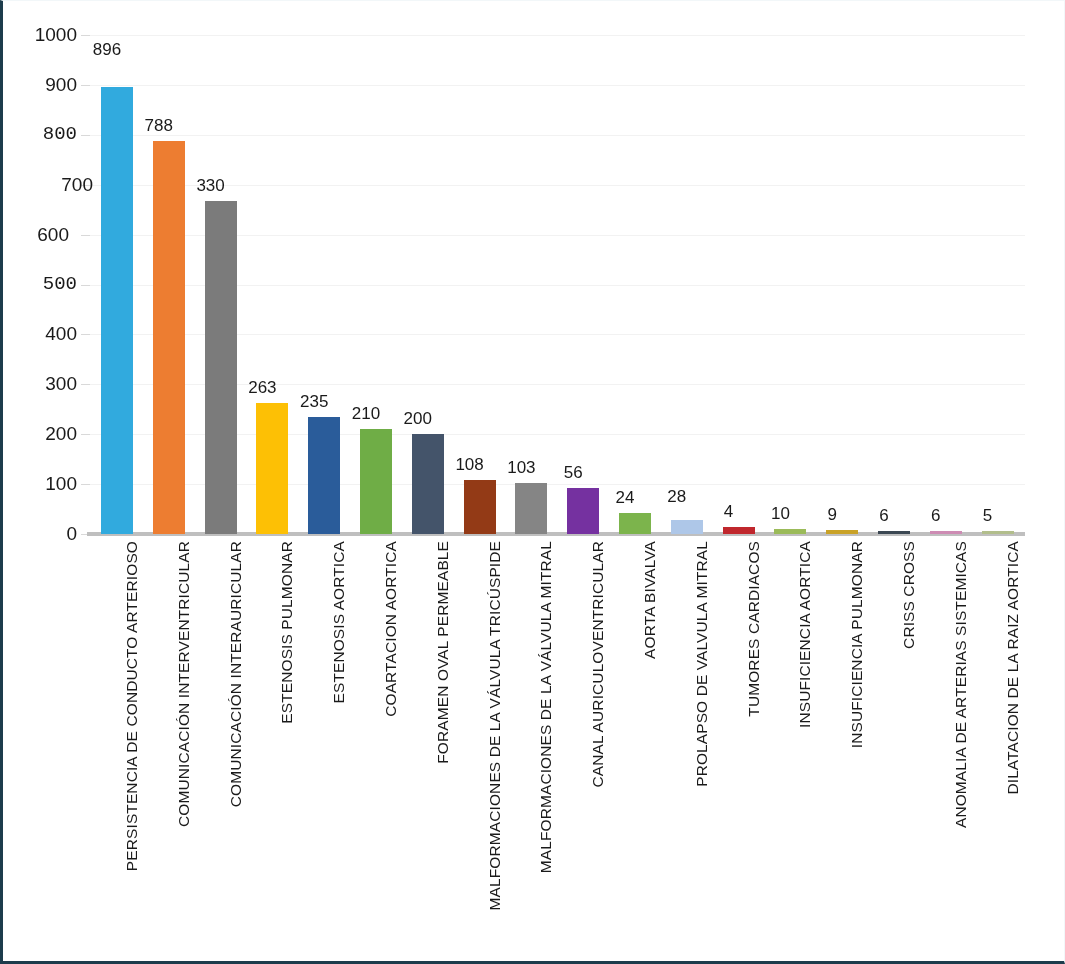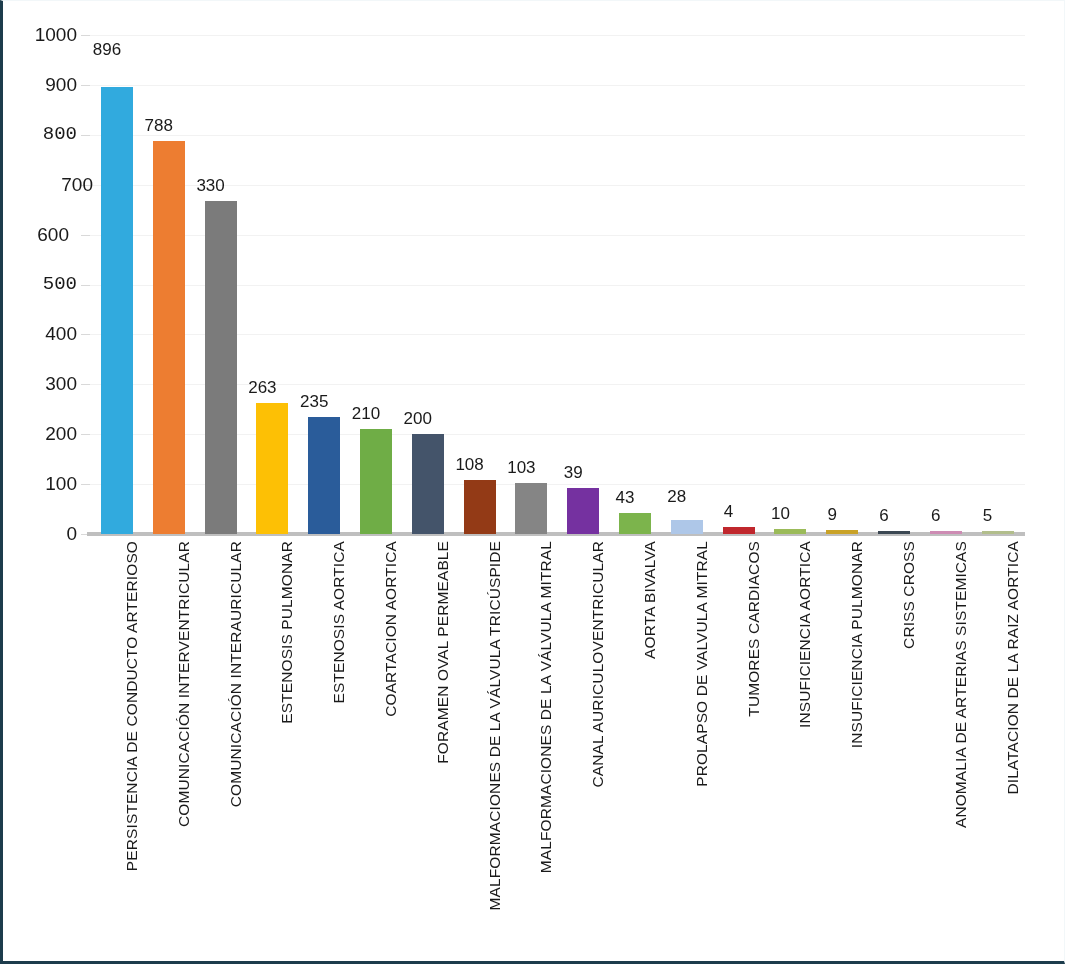--- a/index.html
+++ b/index.html
@@ -180,25 +180,25 @@
         <div class="bar-slot" style="left: 450.6px;">
           <div class="bar" title="MALFORMACIONES DE LA VÁLVULA TRICÚSPIDE: 108" style="height: 53.892px; background: rgb(147, 58, 22);"></div>
           <div class="bar-value" style="bottom: 60.892px;">108</div>
         </div>
         <div class="bar-slot" style="left: 502.4px;">
           <div class="bar" title="MALFORMACIONES DE LA VÁLVULA MITRAL: 103" style="height: 51.397px; background: rgb(133, 133, 133);"></div>
           <div class="bar-value" style="bottom: 58.397px;">103</div>
         </div>
         <div class="bar-slot" style="left: 554.2px;">
           <div class="bar" title="CANAL AURICULOVENTRICULAR: 92" style="height: 45.908px; background: rgb(117, 49, 160);"></div>
-          <div class="bar-value" style="bottom: 52.908px;">39</div>
+          <div class="bar-value" style="bottom: 52.908px;">56</div>
         </div>
         <div class="bar-slot" style="left: 606px;">
           <div class="bar" title="AORTA BIVALVA: 43" style="height: 21.457px; background: rgb(124, 180, 76);"></div>
-          <div class="bar-value" style="bottom: 28.457px;">43</div>
+          <div class="bar-value" style="bottom: 28.457px;">24</div>
         </div>
         <div class="bar-slot" style="left: 657.8px;">
           <div class="bar" title="PROLAPSO DE VALVULA MITRAL: 28" style="height: 13.972px; background: rgb(174, 199, 232);"></div>
           <div class="bar-value" style="bottom: 29px;">28</div>
         </div>
         <div class="bar-slot" style="left: 709.6px;">
           <div class="bar" title="TUMORES CARDIACOS: 14" style="height: 6.986px; background: rgb(192, 39, 45);"></div>
           <div class="bar-value" style="bottom: 13.986px;">4</div>
         </div>
         <div class="bar-slot" style="left: 761.4px;">

